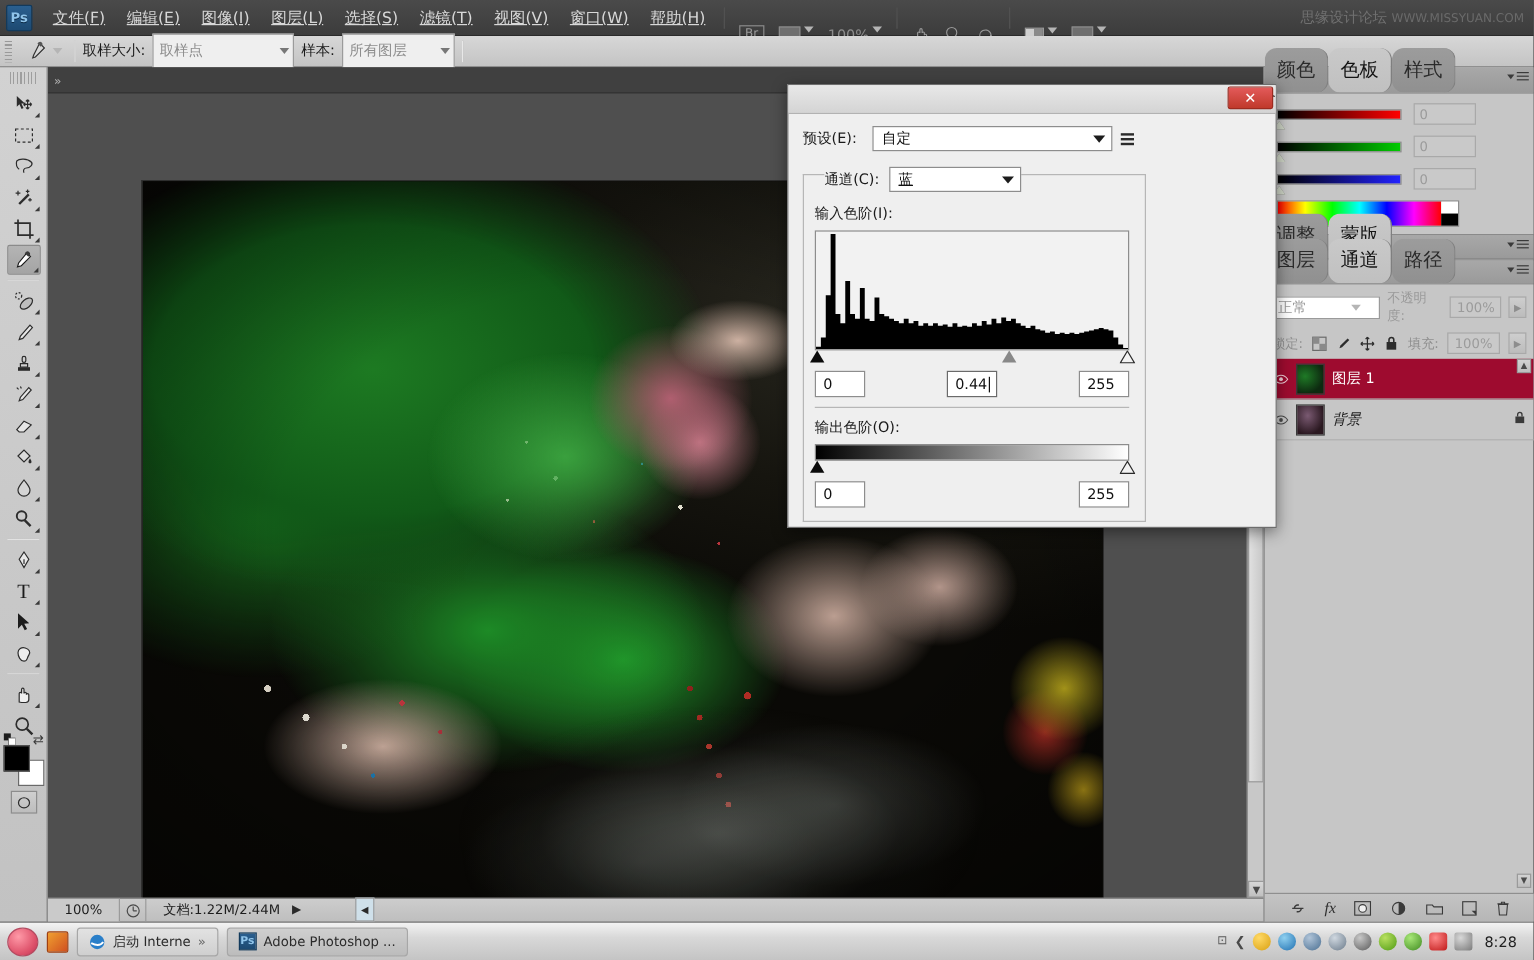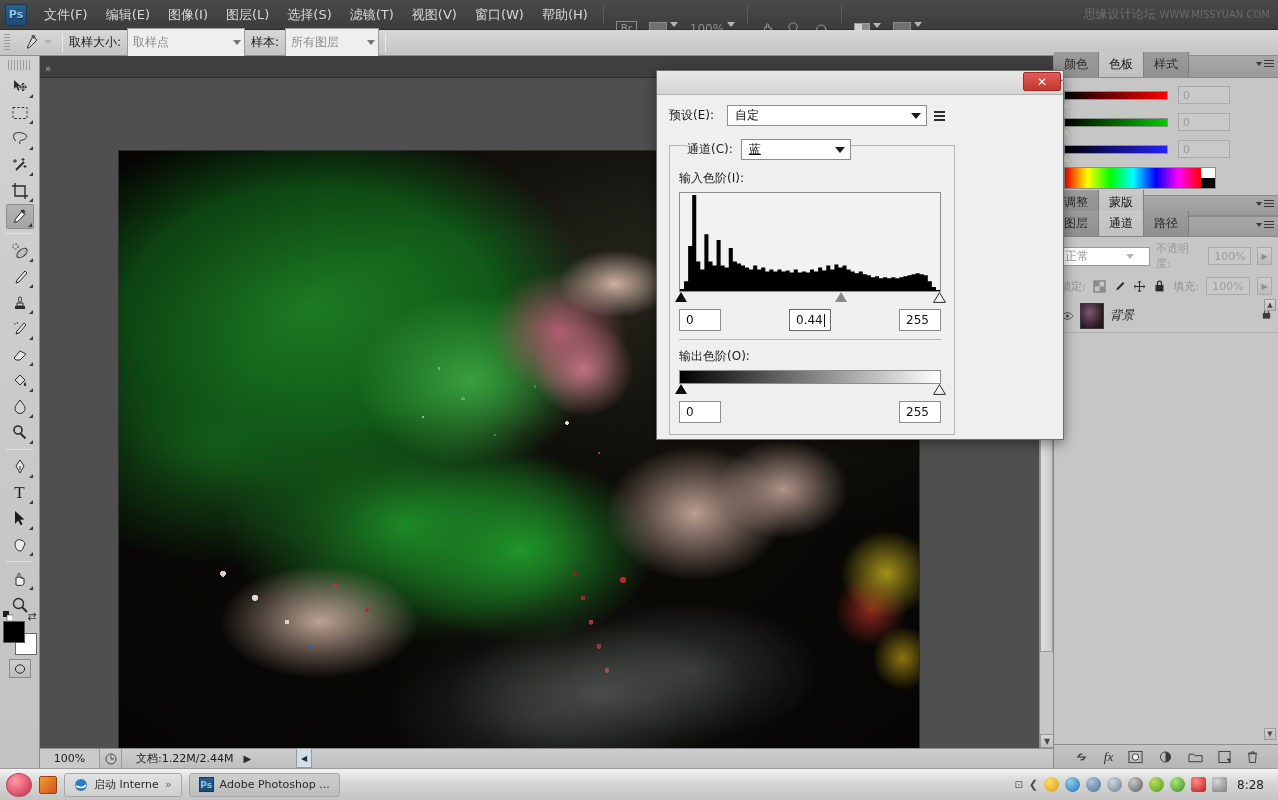--- a/index.html
+++ b/index.html
@@ -24,20 +24,21 @@
     width: 22px; height: 22px; margin: 0 8px 0 5px;
     background: linear-gradient(#2a5f8f, #1d4a72);
     border: 1px solid #123a5c; border-radius: 2px;
     color: #8fc4ea; font-size: 11px; font-weight: bold;
     display: flex; align-items: center; justify-content: center;
     text-shadow: 0 1px 0 #0c2a45;
   }
   .menu-item {
     color: #d8d8d8; padding: 4px 9px; font-size: 13px; white-space: nowrap;
     cursor: default;
+    text-decoration: underline;
   }
   .mb-sep { width: 1px; height: 18px; background: #2f2f2f; margin: 0 6px; border-right: 1px solid #5a5a5a; }
   .mb-icon {
     color: #9a9a9a; font-size: 12px; padding: 2px 6px; display: flex; gap: 3px; margin-top: 28px;
   }
   .mb-box {
     width: 18px; height: 14px; border: 1px solid #8a8a8a; background: #6f6f6f; display: inline-block;
   }
   .mb-box2 { width: 16px; height: 12px; border: 1px solid #9a9a9a; background: linear-gradient(90deg,#cfcfcf 50%, #8a8a8a 50%); }
   .caret { width: 0; height: 0; border-left: 4px solid transparent; border-right: 4px solid transparent; border-top: 5px solid #b5b5b5; }
@@ -139,23 +140,24 @@
   
   .rightcol {
     position: absolute; left: 1053px; top: 56px; width: 225px; height: 712px;
     background: #c6c6c6; border-left: 1px solid #8a8a8a;
   }
   .panel-tabs {
     height: 22px; background: linear-gradient(#a8a8a8,#9a9a9a);
     display: flex; align-items: flex-end; border-bottom: 1px solid #8a8a8a; position: relative;
   }
   .ptab {
-    height: 25px; padding: 0 10px; font-size: 12px; color: #2b2b2b;
+    height: 37px; padding: 0 10px; font-size: 16px; color: #2b2b2b;
     display: flex; align-items: center; background: linear-gradient(#9c9c9c,#909090);
     border-right: 1px solid #7f7f7f;
+    border-radius: 10px;
   }
   .ptab.active { background: linear-gradient(#c9c9c9,#c0c0c0); color: #131313; }
   .pmenu { position: absolute; right: 4px; top: 4px; display: flex; align-items: center; gap: 2px; color: #3a3a3a; }
   .pmenu .caret { border-top-color: #3a3a3a; border-left-width: 3px; border-right-width: 3px; border-top-width: 4px; }
   .pmenu .lines { display: flex; flex-direction: column; gap: 2px; }
   .pmenu .lines i { display: block; width: 10px; height: 1px; background: #3a3a3a; }
 
   .color-panel { background: #c6c6c6; padding: 8px 6px 6px 10px; }
   .slider-row { display: flex; align-items: center; margin-bottom: 9px; }
   .sl-track { width: 104px; height: 9px; border: 1px solid #8d8d8d; position: relative; }
@@ -715,20 +717,32 @@
       <svg width="13" height="14" viewBox="0 0 13 14">
           <rect x="2.5" y="6" width="8" height="6.4" fill="#2c2c2c"></rect>
           <path d="M4.5 6V4.2a2 2 0 0 1 4 0V6" fill="none" stroke="#2c2c2c" stroke-width="1.3"></path>
         </svg>
       <span style="margin-left:auto;color:#8f8f8f;font-size:11px;">填充:</span>
       <div class="opacity-field">100%</div>
       <div class="mini-btn">▶</div>
     </div>
 
     <div class="layer-list">
+      <div class="layer-row selected">
+        <span class="eye-col">
+          <svg width="13" height="10" viewBox="0 0 14 10">
+              <path d="M1 5s2.4-3.6 6-3.6S13 5 13 5s-2.4 3.6-6 3.6S1 5 1 5z" fill="none" stroke="#f0d0d8"></path>
+              <circle cx="7" cy="5" r="1.7" fill="#f0d0d8"></circle>
+            </svg>
+        </span>
+        <span class="layer-thumb" style="background:
+            radial-gradient(ellipse at 30% 40%, #1f7a26, #0d2a10 70%),
+            radial-gradient(circle 2px at 60% 60%, #c0392b, transparent);"></span>
+        <span>图层 1</span>
+      </div>
       <div class="layer-row">
         <span class="eye-col">
           <svg width="13" height="10" viewBox="0 0 14 10">
               <path d="M1 5s2.4-3.6 6-3.6S13 5 13 5s-2.4 3.6-6 3.6S1 5 1 5z" fill="none" stroke="#4a4a4a"></path>
               <circle cx="7" cy="5" r="1.7" fill="#4a4a4a"></circle>
             </svg>
         </span>
         <span class="layer-thumb" style="background:
             radial-gradient(ellipse at 40% 35%, #7a5a72, #2a1820 72%);"></span>
         <span style="font-style:italic;">背景</span>

